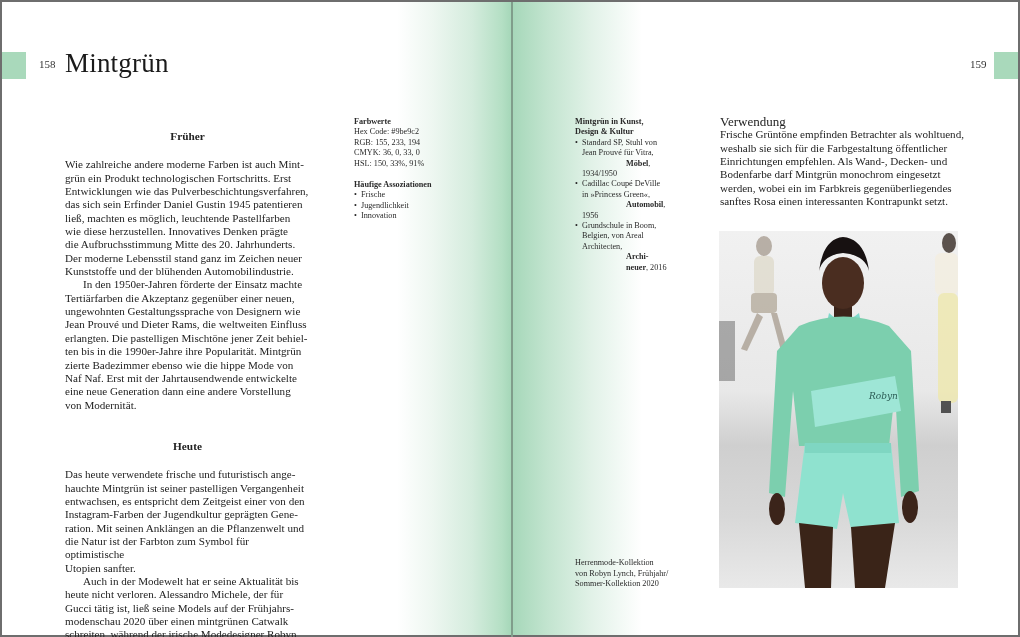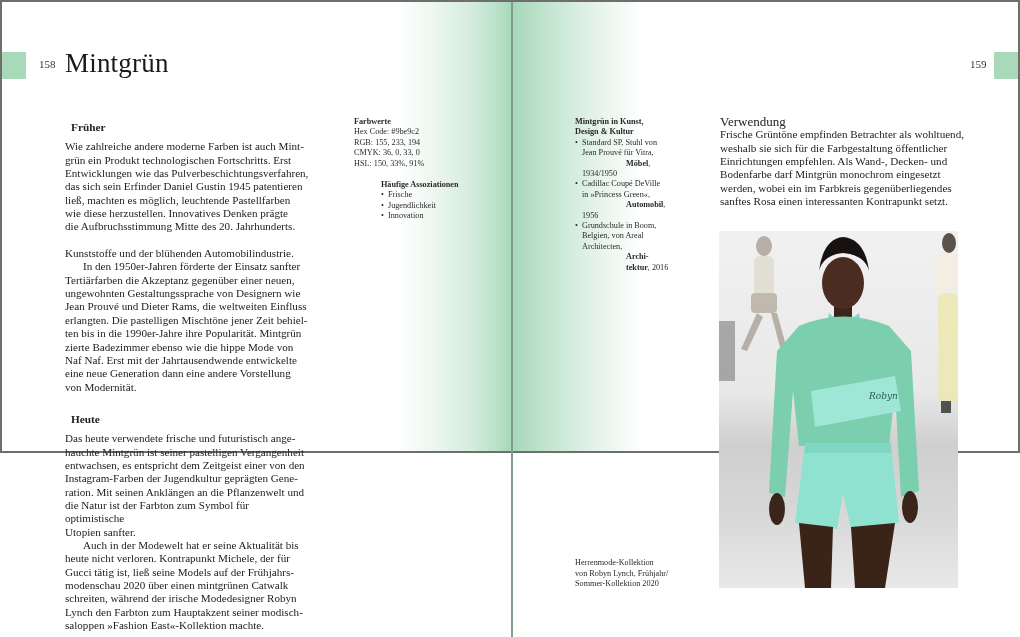--- a/index.html
+++ b/index.html
@@ -3,21 +3,21 @@
 <meta charset="utf-8">
 <style>
   html, body { margin: 0; padding: 0; }
   body {
     width: 1020px; height: 637px; position: relative; overflow: hidden;
     background: #ffffff;
     font-family: "Liberation Serif", "DejaVu Serif", serif;
     color: #1f1f1f;
   }
   .spread {
-    position: absolute; left: 0; top: 0; width: 1020px; height: 453px;
+    position: absolute; left: 0; top: 0; width: 1020px; height: 637px;
     box-sizing: border-box;
     border-top: 2px solid #6e6e6e;
     border-left: 2px solid #6e6e6e;
     border-right: 2px solid #6e6e6e;
     border-bottom: 2px solid #6e6e6e;
     background:
       linear-gradient(to right,
         #ffffff 0px, #ffffff 395px,
         #eef7f1 430px, #d4ecdd 470px, #b4dfc4 500px, #a7d8ba 508px,
         #a7d8ba 512px, #c2e4cf 545px, #e2f2e8 590px, #ffffff 640px, #ffffff 1020px);
@@ -39,38 +39,38 @@
   .title {
     position: absolute; left: 63px; top: 46px;
     font-size: 27px; font-weight: normal; color: #1a1a1a; margin: 0;
     letter-spacing: 0.2px;
   }
   .col-main {
     position: absolute; left: 63px; top: 113px; width: 245px;
     font-size: 11.1px; line-height: 13.35px; color: #222;
   }
   .col-main h3 {
-    font-size: 11.3px; font-weight: bold; margin: 6px; line-height: 13.35px;
+    font-size: 11.3px; font-weight: bold; margin: 15px; line-height: 13.35px; text-align: center;
   }
   .col-main p { margin: 0; text-align: left; }
   .col-main p.indent { text-indent: 18px; }
   .col-main .gap { height: 13px; }
 
   .side {
     position: absolute; font-size: 8.2px; line-height: 10.4px; color: #2a2a2a;
   }
   .side h4 { font-size: 8.2px; font-weight: bold; margin: 0; line-height: 10.4px; }
   .side ul { list-style: none; margin: 0; padding: 0; }
   .side li { position: relative; padding-left: 7px; }
   .side li::before { content: "•"; position: absolute; left: 0; top: 0; }
   .side .line { display: block; }
   .side-farbwerte { left: 352px; top: 115px; width: 110px; }
   .side-kunst { left: 573px; top: 115px; width: 100px; }
   .side-kunst b { font-weight: bold; padding-left: 44px; }
-  .assoc { margin-top: 11px; margin-left: 27px; }
+  .assoc { margin-top: 11px; }
 
   .col-right {
     position: absolute; left: 718px; top: 113px; width: 250px;
     font-size: 11.1px; line-height: 13.35px; color: #222;
   }
   .col-right h3 { font-size: 13px; font-weight: normal; margin: 0; line-height: 13.35px; }
   .col-right p { margin: 0; }
 
   .caption {
     position: absolute; left: 573px; top: 556px; width: 110px;
@@ -98,25 +98,25 @@
   <div class="col-main">
     <h3>Früher</h3>
     <p>
       <span class="l">Wie zahlreiche andere moderne Farben ist auch Mint-</span><br>
       <span class="l">grün ein Produkt technologischen Fortschritts. Erst</span><br>
       <span class="l">Entwicklungen wie das Pulverbeschichtungsverfahren,</span><br>
       <span class="l">das sich sein Erfinder Daniel Gustin 1945 patentieren</span><br>
       <span class="l">ließ, machten es möglich, leuchtende Pastellfarben</span><br>
       <span class="l">wie diese herzustellen. Innovatives Denken prägte</span><br>
       <span class="l">die Aufbruchsstimmung Mitte des 20. Jahrhunderts.</span><br>
-      <br>
+      <span class="l">Der moderne Lebensstil stand ganz im Zeichen neuer</span><br>
       <span class="l">Kunststoffe und der blühenden Automobilindustrie.</span>
     </p>
     <p class="indent">
-      <span>In den 1950er-Jahren förderte der Einsatz sanfter</span><br>
+      <span>In den 1950er-Jahren förderte der Einsatz machte</span><br>
       <span>Tertiärfarben die Akzeptanz gegenüber einer neuen,</span><br>
       <span>ungewohnten Gestaltungssprache von Designern wie</span><br>
       <span>Jean Prouvé und Dieter Rams, die weltweiten Einfluss</span><br>
       <span>erlangten. Die pastelligen Mischtöne jener Zeit behiel-</span><br>
       <span>ten bis in die 1990er-Jahre ihre Popularität. Mintgrün</span><br>
       <span>zierte Badezimmer ebenso wie die hippe Mode von</span><br>
       <span>Naf Naf. Erst mit der Jahrtausendwende entwickelte</span><br>
       <span>eine neue Generation dann eine andere Vorstellung</span><br>
       <span>von Modernität.</span>
     </p>
@@ -126,21 +126,21 @@
       <span>Das heute verwendete frische und futuristisch ange-</span><br>
       <span>hauchte Mintgrün ist seiner pastelligen Vergangenheit</span><br>
       <span>entwachsen, es entspricht dem Zeitgeist einer von den</span><br>
       <span>Instagram-Farben der Jugendkultur geprägten Gene-</span><br>
       <span>ration. Mit seinen Anklängen an die Pflanzenwelt und</span><br>
       <span>die Natur ist der Farbton zum Symbol für optimistische</span><br>
       <span>Utopien sanfter.</span>
     </p>
     <p class="indent">
       <span>Auch in der Modewelt hat er seine Aktualität bis</span><br>
-      <span>heute nicht verloren. Kontrapunkt Michele, der für</span><br>
+      <span>heute nicht verloren. Alessandro Michele, der für</span><br>
       <span>Gucci tätig ist, ließ seine Models auf der Frühjahrs-</span><br>
       <span>modenschau 2020 über einen mintgrünen Catwalk</span><br>
       <span>schreiten, während der irische Modedesigner Robyn</span><br>
       <span>Lynch den Farbton zum Hauptakzent seiner modisch-</span><br>
       <span>saloppen »Fashion East«-Kollektion machte.</span>
     </p>
   </div>
 
   <div class="side side-farbwerte">
     <h4>Farbwerte</h4>
@@ -174,21 +174,21 @@
       </li>
       <li>
         <span>Cadillac Coupé DeVille</span><br>
         <span>in »Princess Green«,</span><br>
         <b>Automobil</b><span>, 1956</span>
       </li>
       <li>
         <span>Grundschule in Boom,</span><br>
         <span>Belgien, von Areal</span><br>
         <span>Architecten,</span> <b>Archi-</b><br>
-        <b>tektur</b><span>, 2016</span>
+        <b>neuer</b><span>, 2016</span>
       </li>
     </ul>
   </div>
 
   <div class="col-right">
     <h3>Verwendung</h3>
     <p>
       <span>Frische Grüntöne empfinden Betrachter als wohltuend,</span><br>
       <span>weshalb sie sich für die Farbgestaltung öffentlicher</span><br>
       <span>Einrichtungen empfehlen. Als Wand-, Decken- und</span><br>

